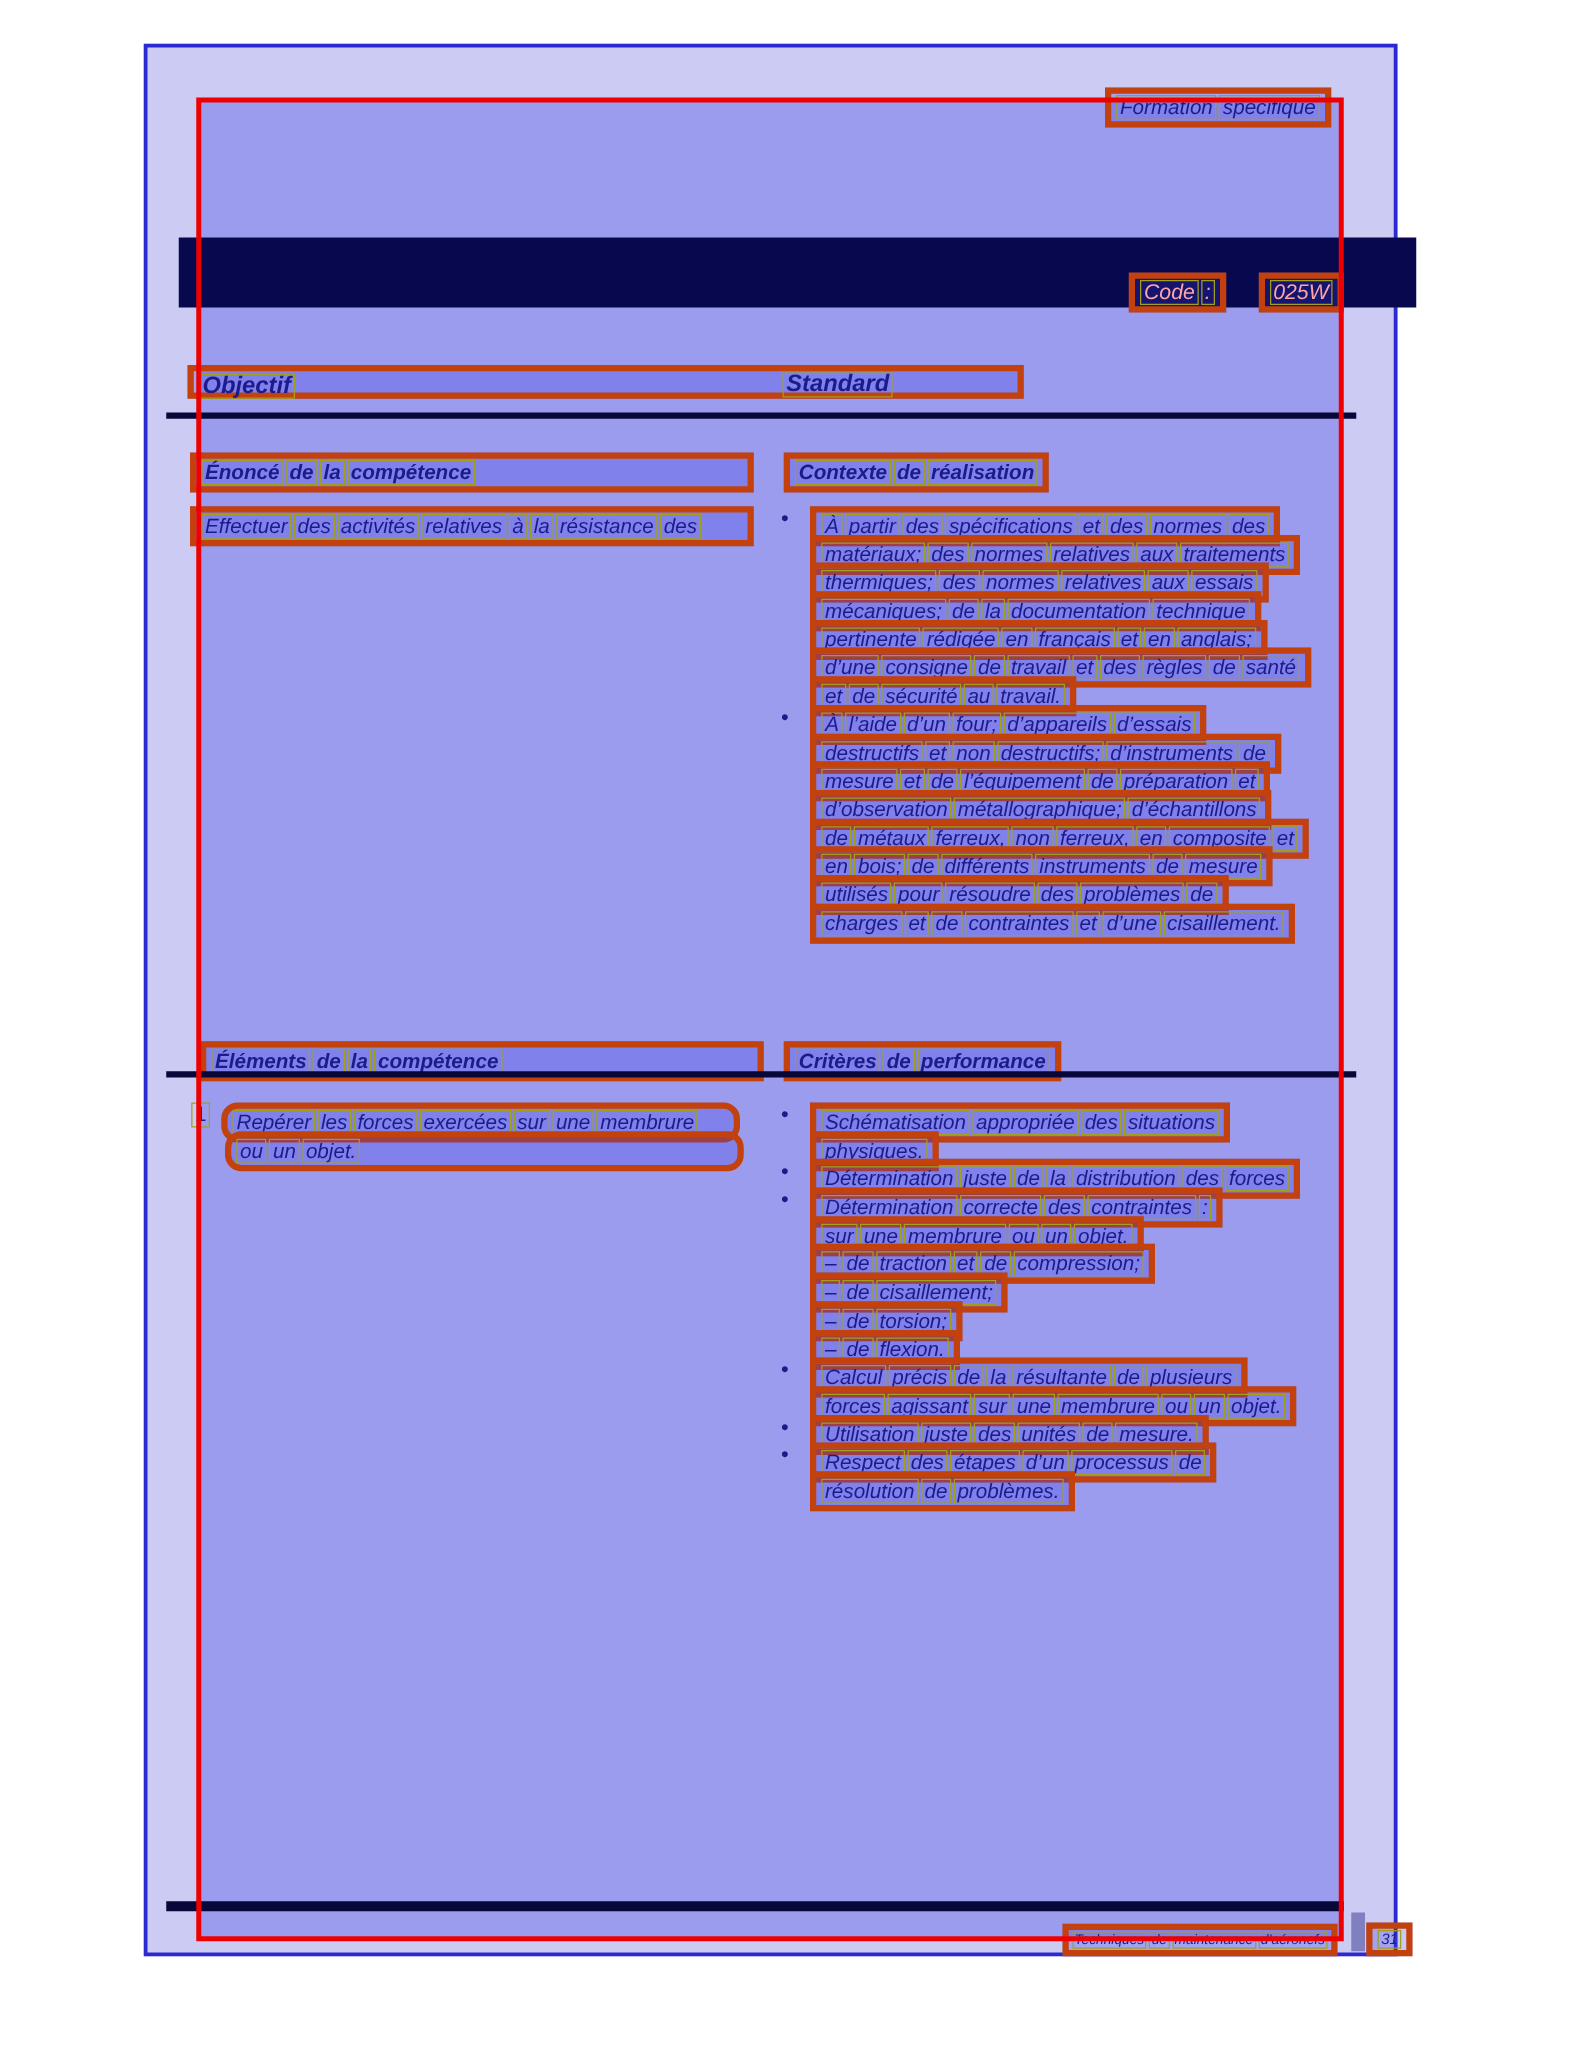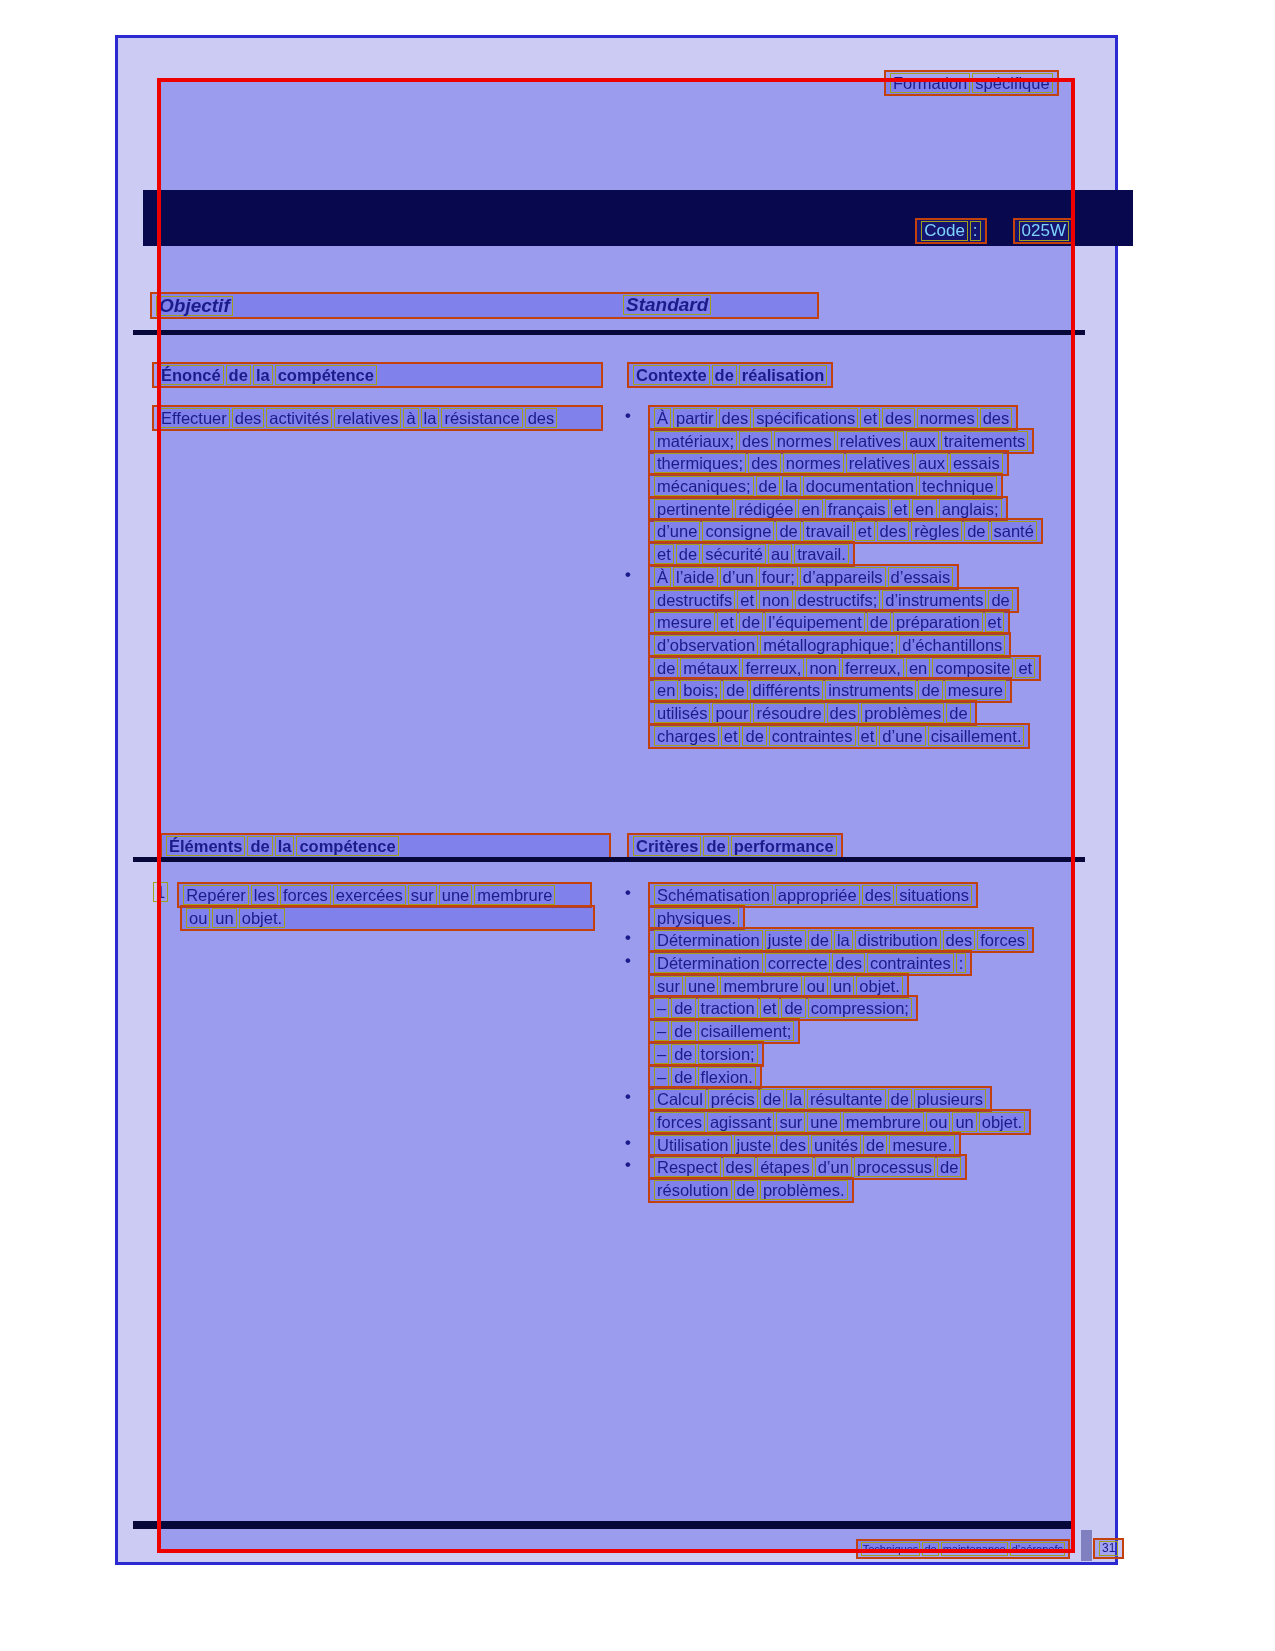--- a/index.html
+++ b/index.html
@@ -7,32 +7,32 @@
           font-family:"Liberation Sans",sans-serif;color:#1b1b8c;overflow:hidden;}
 
   
   .page{position:absolute;left:115px;top:35px;width:1003px;height:1530px;
         background:#cbcbf3;border:3px solid #2a2ad0;box-sizing:border-box;}
   .content-bg{position:absolute;left:159px;top:80px;width:914px;height:1471px;background:#9c9cee;}
 
   
   .navy-bar{position:absolute;left:143px;top:190px;width:990px;height:56px;background:#08084e;
             display:flex;align-items:flex-end;justify-content:flex-end;gap:26px;
-            padding:0 58px 5px 0;box-sizing:border-box;color:#7dd3fc;font-size:17px;}
+            padding:0 58px 5px 0;box-sizing:border-box;color:#fca5a5;font-size:17px;}
   .navy-bar .lbox{background:rgba(70,70,230,.22);}
 
   
   .rule{position:absolute;left:133px;width:952px;height:5px;background:#07073a;}
   #rule-objectif{top:330px;}
   #rule-elements{top:857px;}
   #rule-footer{top:1521px;height:8px;width:942px;}
 
   
-  .lbox{display:inline-block;border:2px solid #c2410c;background:rgba(60,60,230,.28);
-        padding:1px 3px;white-space:nowrap;box-sizing:border-box;vertical-align:top;}
+  .lbox{display:inline-block;border:5px solid #c2410c;background:rgba(60,60,230,.28);
+        padding:1px 3px;white-space:nowrap;box-sizing:border-box;vertical-align:top;font-style:italic;}
   .lbox.full{display:block;}
   .w{display:inline-block;border:1px solid #a0a01c;padding:0 2px;margin:0 1px;line-height:18px;}
   .tline{height:22.7px;white-space:nowrap;}
   .gutter{display:inline-block;width:23px;font-weight:bold;vertical-align:top;padding-top:1px;}
   .indent{display:inline-block;width:28px;}
   .w.num-w{margin-right:9px;}
   .hdr .w{font-weight:700;}
 
   
   .title-row{position:absolute;left:150px;top:292px;width:669px;height:27px;
@@ -42,21 +42,21 @@
 
   
   #formation-label{position:absolute;left:884px;top:70px;font-size:16.5px;}
   #enonce-header  {position:absolute;left:152px;top:362px;width:451px;font-size:16.5px;}
   #contexte-header{position:absolute;left:627px;top:362px;font-size:16.5px;}
   #enonce-block   {position:absolute;left:152px;top:405px;width:451px;font-size:16.5px;}
   #contexte-block {position:absolute;left:625px;top:405px;font-size:16.5px;}
   #elements-header{position:absolute;left:160px;top:833px;width:451px;font-size:16.5px;}
   #criteres-header{position:absolute;left:627px;top:833px;font-size:16.5px;}
   #element-block  {position:absolute;left:152px;top:882px;width:451px;font-size:16.5px;}
-  #element-block .lbox{min-width:415px;}
+  #element-block .lbox{min-width:415px;border-radius:13px;}
   #critere-block  {position:absolute;left:625px;top:882px;font-size:16.5px;}
 
   
   #footer-line{position:absolute;right:205px;top:1539px;font-size:11px;}
   #footer-line .lbox{padding:1px 2px;}
   #footer-line .w{padding:0 1px;margin:0 1px;line-height:12px;}
   #footer-page{position:absolute;left:1093px;top:1538px;font-size:12px;}
   #footer-page .w{line-height:13px;}
   #footer-tick{position:absolute;left:1081px;top:1530px;width:11px;height:31px;background:#8080c0;}
 

